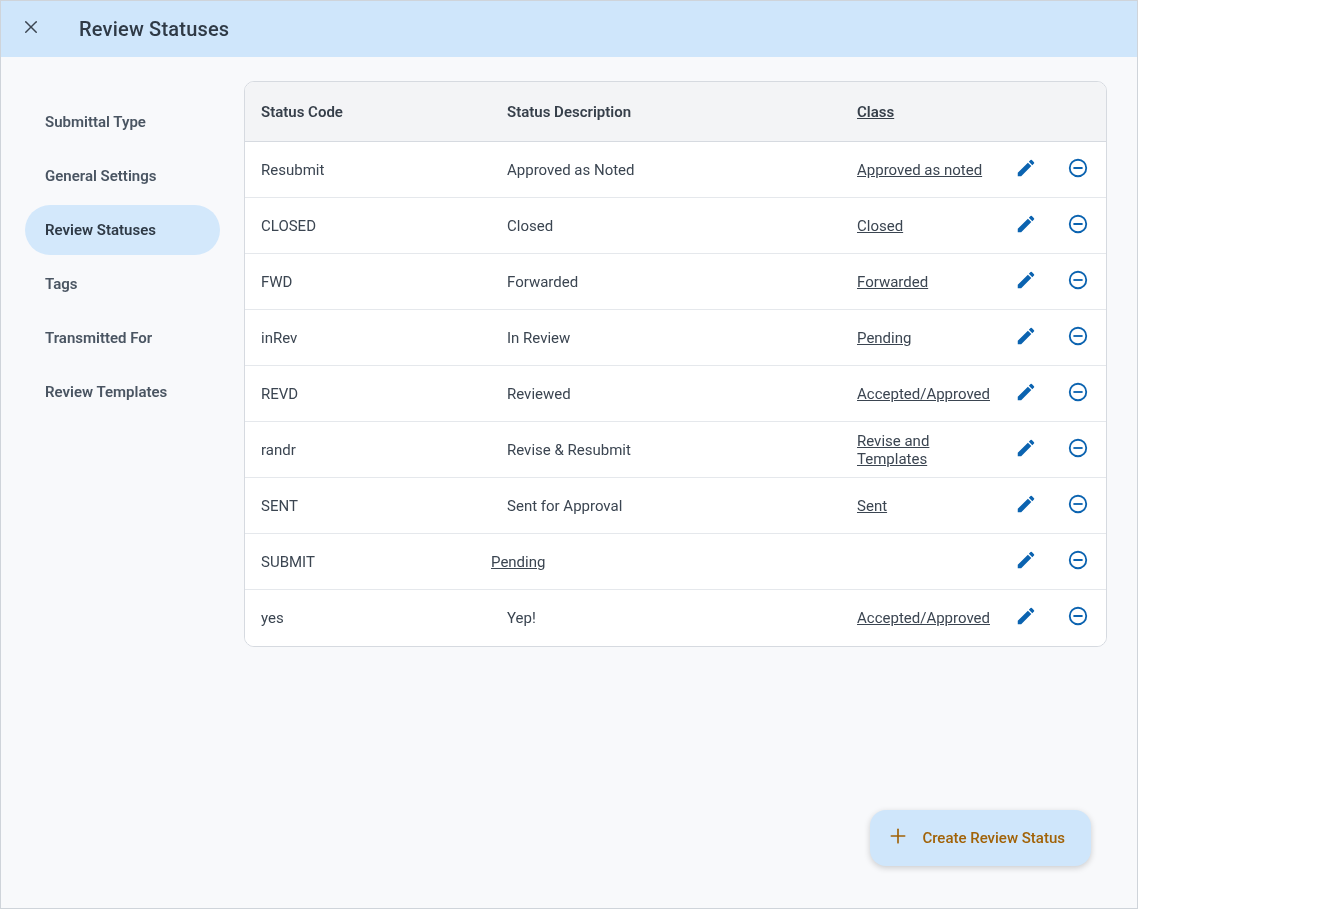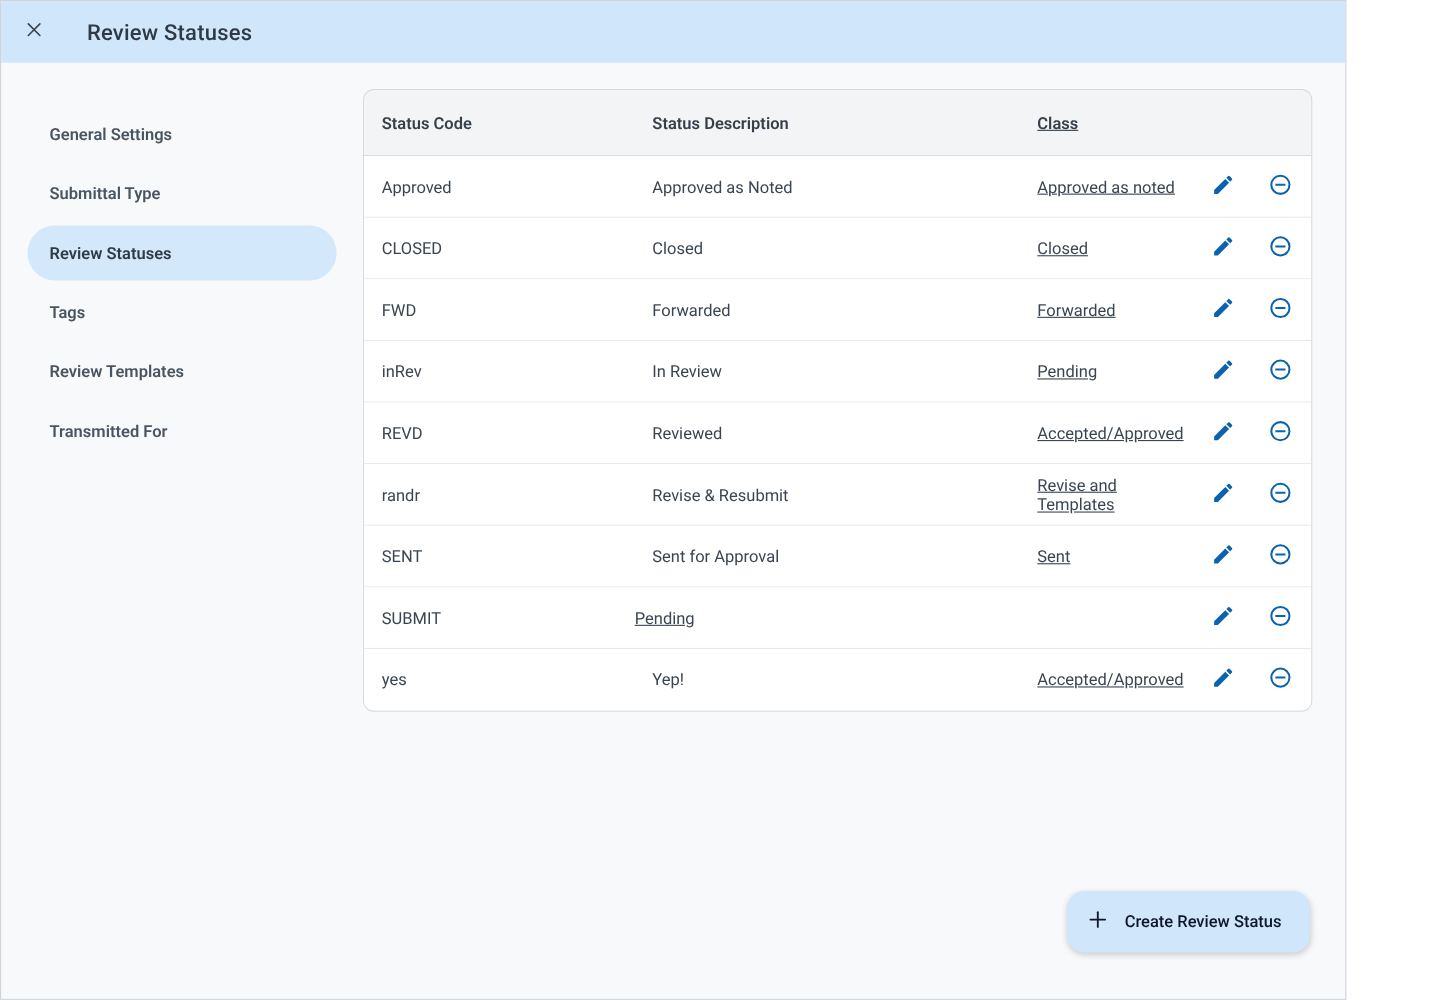--- a/index.html
+++ b/index.html
@@ -6,21 +6,21 @@
   html, body {
     margin: 0;
     padding: 0;
     width: 1322px;
     height: 909px;
     font-family: "Segoe UI", Roboto, "Helvetica Neue", Arial, sans-serif;
     background: #fff;
     color: #3b4551;
   }
   .frame {
-    width: 1224px;
+    width: 1138px;
     height: 909px;
     border: 1px solid #cfd4da;
     position: relative;
     display: flex;
     flex-direction: column;
     background: #f8f9fb;
   }
   .titlebar {
     height: 56px;
     background: #cfe6fb;
@@ -124,26 +124,26 @@
     height: 24px;
     color: #0b63b0;
     display: flex;
     align-items: center;
     justify-content: center;
     cursor: pointer;
   }
   .icon-btn svg { width: 22px; height: 22px; }
   .fab {
     position: absolute;
-    right: 32px;
+    right: 46px;
     bottom: 42px;
     height: 56px;
     padding: 0 26px 0 18px;
     background: #cfe6fb;
-    color: #0f172a;
+    color: #a16207;
     border-radius: 16px;
     display: flex;
     align-items: center;
     gap: 14px;
     font-size: 15px;
     font-weight: 500;
     cursor: pointer;
     box-shadow: 0 2px 6px rgba(0,0,0,0.18);
   }
   .fab svg { width: 20px; height: 20px; }
@@ -162,50 +162,50 @@
         </svg>
       </span>
     </div>
     <div class="title">Review Statuses</div>
   </div>
 
   <div class="body">
 
     <div class="sidebar">
       <div class="side-item">
+        <span>Submittal Type</span>
+      </div>
+      <div class="side-item">
         <span>General Settings</span>
-      </div>
-      <div class="side-item">
-        <span>Submittal Type</span>
       </div>
       <div class="side-item active">
         <span>Review Statuses</span>
       </div>
       <div class="side-item">
         <span>Tags</span>
       </div>
       <div class="side-item">
+        <span>Transmitted For</span>
+      </div>
+      <div class="side-item">
         <span>Review Templates</span>
-      </div>
-      <div class="side-item">
-        <span>Transmitted For</span>
       </div>
     </div>
 
     <div class="content">
       <div class="table">
         <div class="thead">
           <div class="th col-code">Status Code</div>
           <div class="th col-desc">Status Description</div>
           <div class="th col-class">Class</div>
           <div class="col-actions"></div>
         </div>
         <div id="table-body">
             <div class="row">
-              <div class="cell col-code">Approved</div>
+              <div class="cell col-code">Resubmit</div>
               <div class="cell col-desc">Approved as Noted</div>
               <div class="cell col-class">Approved as noted</div>
               <div class="col-actions">
                 <div class="icon-btn">
                   <span><svg viewBox="0 0 24 24" fill="currentColor">
                       <path d="M3 17.25V21h3.75L17.81 9.94l-3.75-3.75L3 17.25zM20.71 7.04a1 1 0 0 0 0-1.41l-2.34-2.34a1 1 0 0 0-1.41 0l-1.83 1.83 3.75 3.75 1.83-1.83z"></path>
                     </svg></span>
                 </div>
                 <div class="icon-btn">
                   <span><svg viewBox="0 0 24 24" fill="none" stroke="currentColor" stroke-width="2">

